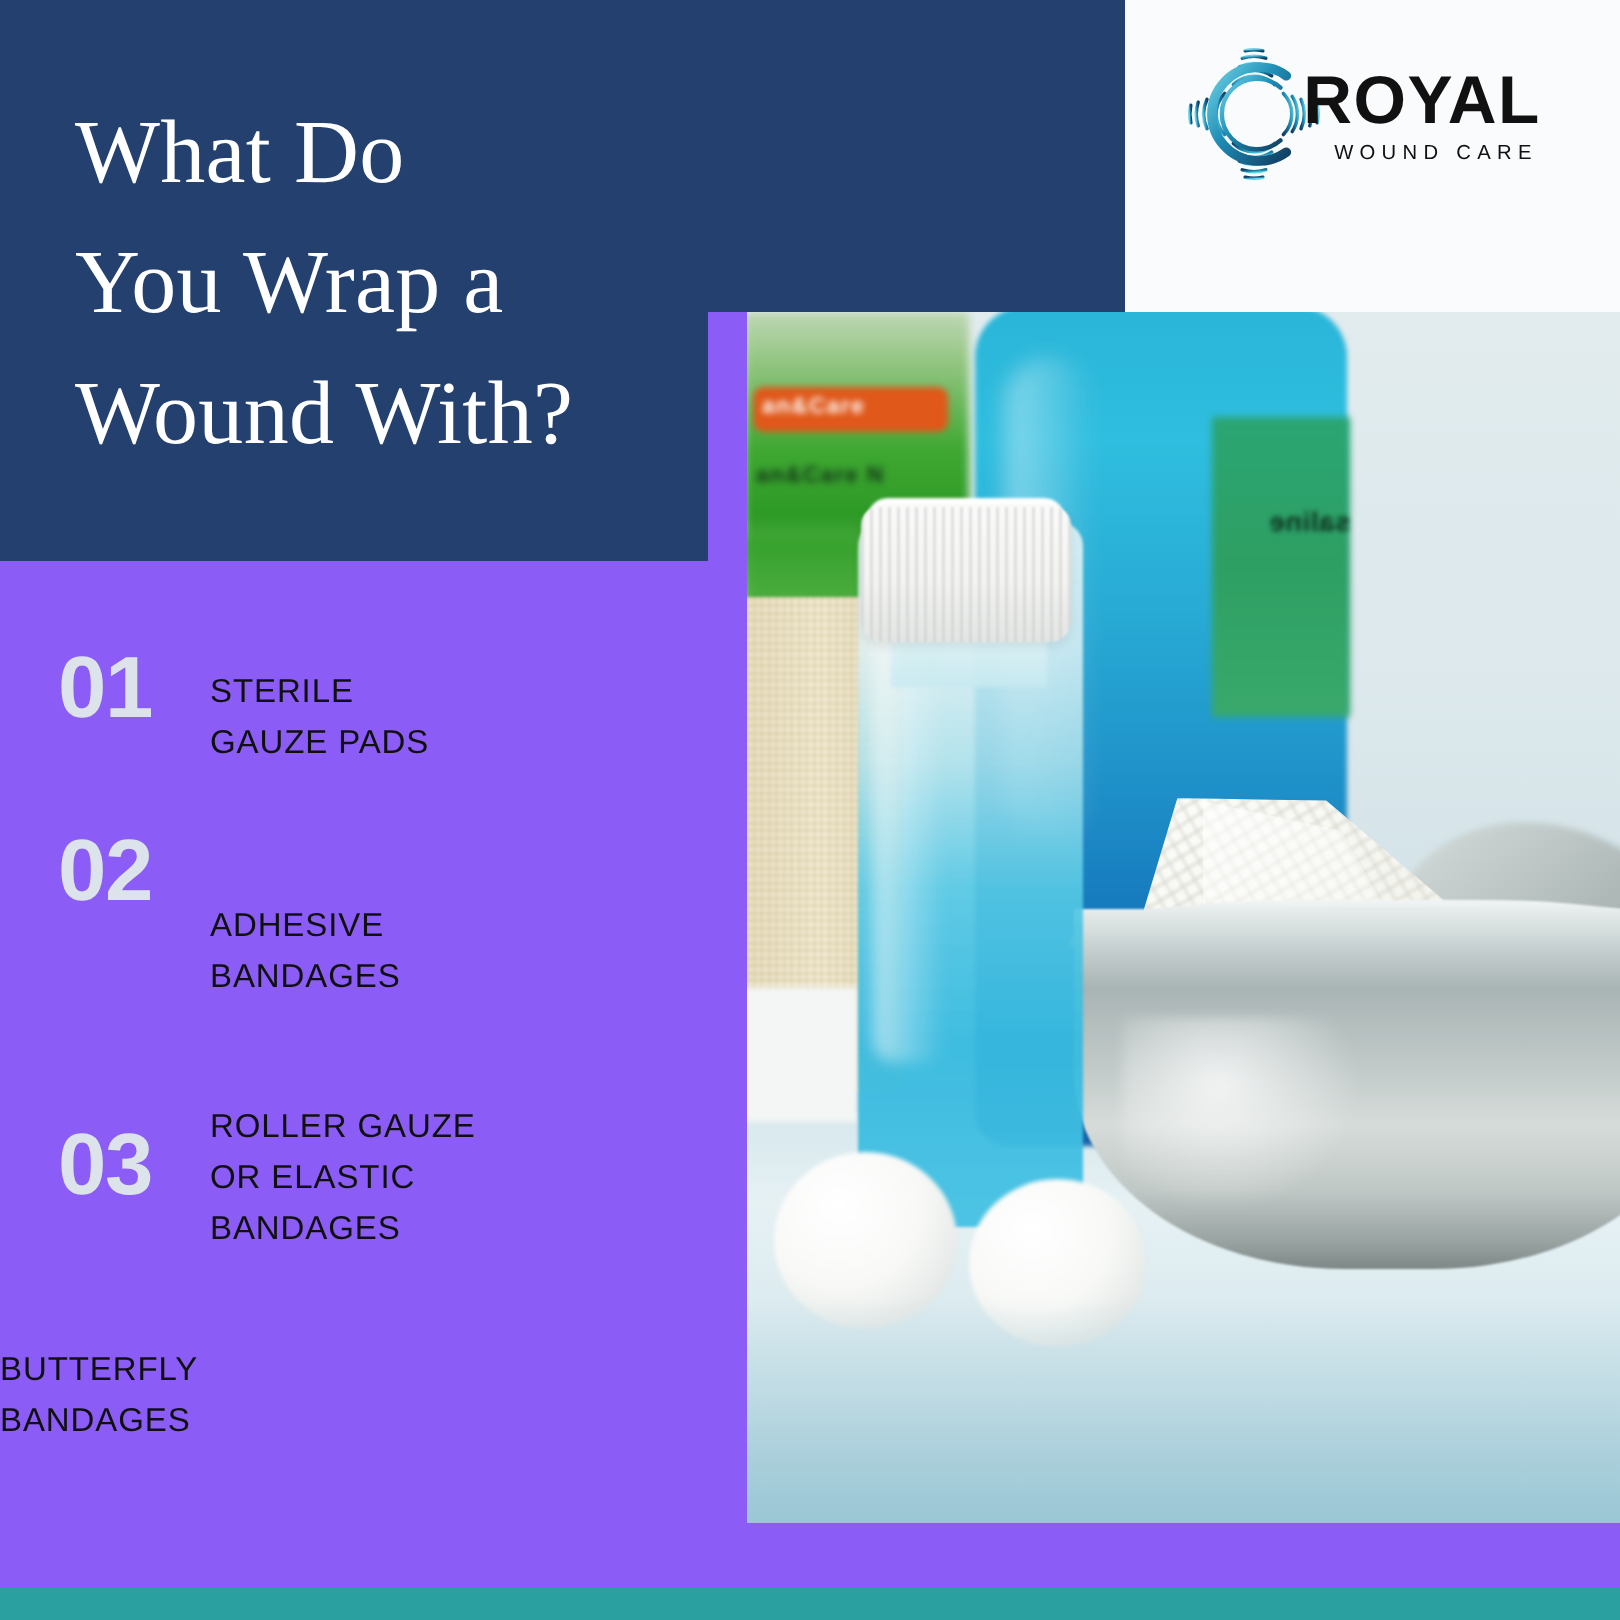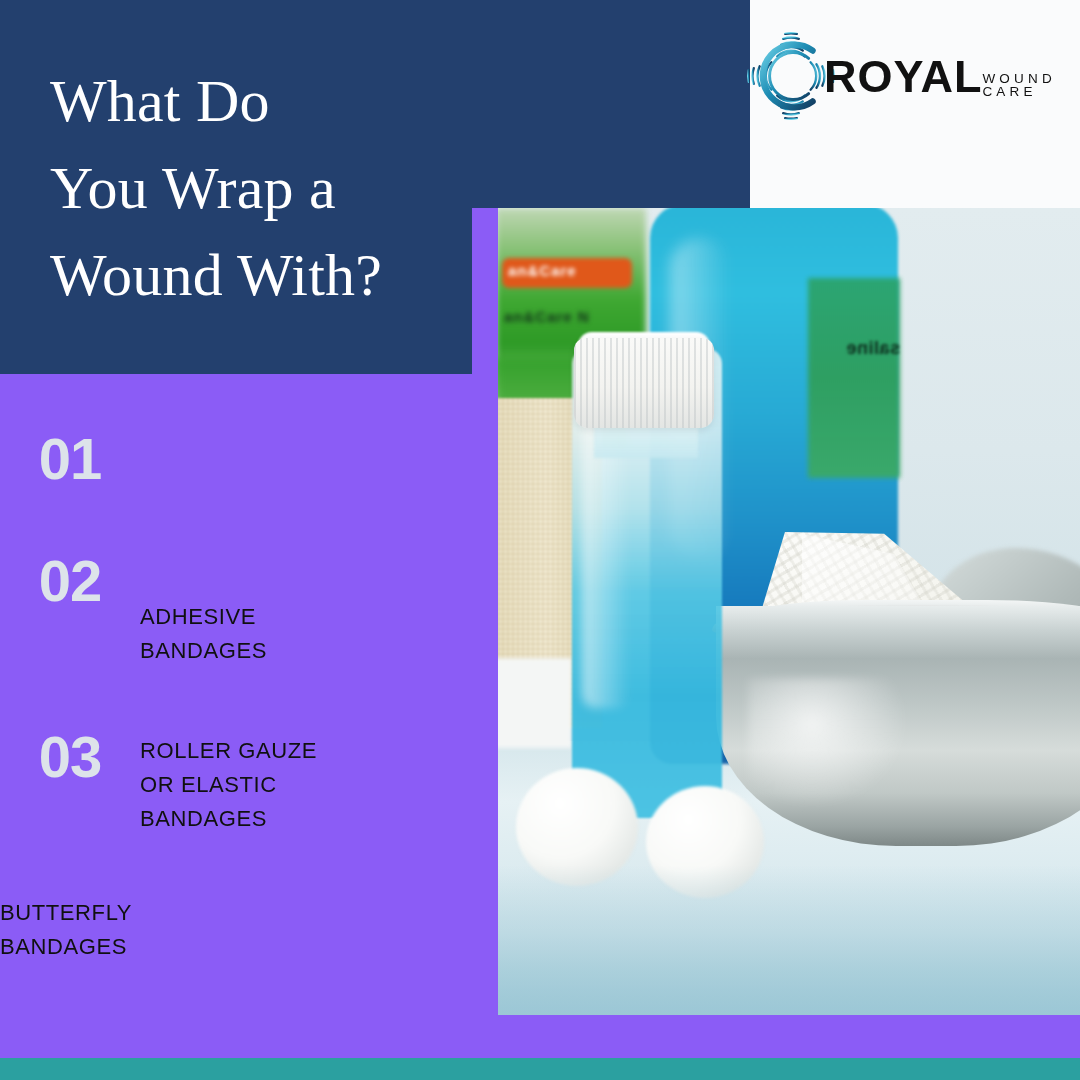--- a/index.html
+++ b/index.html
@@ -53,21 +53,21 @@
     display:flex;
     align-items:center;
     justify-content:center;
   }
   .logo {
     display:flex;
     align-items:center;
     transform:translate(-8px,-28px);
   }
   .logo-mark { width:98px; height:98px; flex:0 0 98px; margin-right:-16px; }
-  .logo-text { display:flex; flex-direction:row; align-items:flex-start; }
+  .logo-text { display:flex; flex-direction:column; align-items:flex-start; }
   .logo-name {
     font-family:"Liberation Sans", sans-serif;
     font-weight:700;
     font-size:45px;
     letter-spacing:1px;
     color:#111111;
     line-height:1;
   }
   .logo-sub {
     font-family:"Liberation Sans", sans-serif;
@@ -303,21 +303,21 @@
     letter-spacing:.6px;
     color:#101010;
     text-transform:uppercase;
     white-space:pre-line;
     padding-right:20px;
   }
   .li-1 .item-num { margin-top:30px; }
   .li-1 .item-label { margin-top:44px; }
   .li-2 .item-num { }
   .li-2 .item-label { margin-top:48px; }
-  .li-3 .item-num { margin-top:24px; }
+  .li-3 .item-num { margin-top:44px; }
   .li-3 .item-label { margin-top:30px; }
   .li-4 .item-num { margin-top:34px; }
   .li-4 .item-label { margin-top:36px; }
 
   
   .bottom-bar {
     position:absolute;
     left:0; bottom:0;
     width:1080px; height:22px;
     background:#2BA0A0;
@@ -429,20 +429,22 @@
         <div class="logo-name">ROYAL</div>
         <div class="logo-sub">WOUND CARE</div>
       </div>
     </div>
   </div>
 
   <div class="list">
 
     <div class="list-item li-1">
       <div class="item-num">01</div>
+      <div class="item-label">STERILE
+GAUZE PADS</div>
     </div>
 
     <div class="list-item li-2">
       <div class="item-num">02</div>
       <div class="item-label">ADHESIVE
 BANDAGES</div>
     </div>
 
     <div class="list-item li-3">
       <div class="item-num">03</div>

